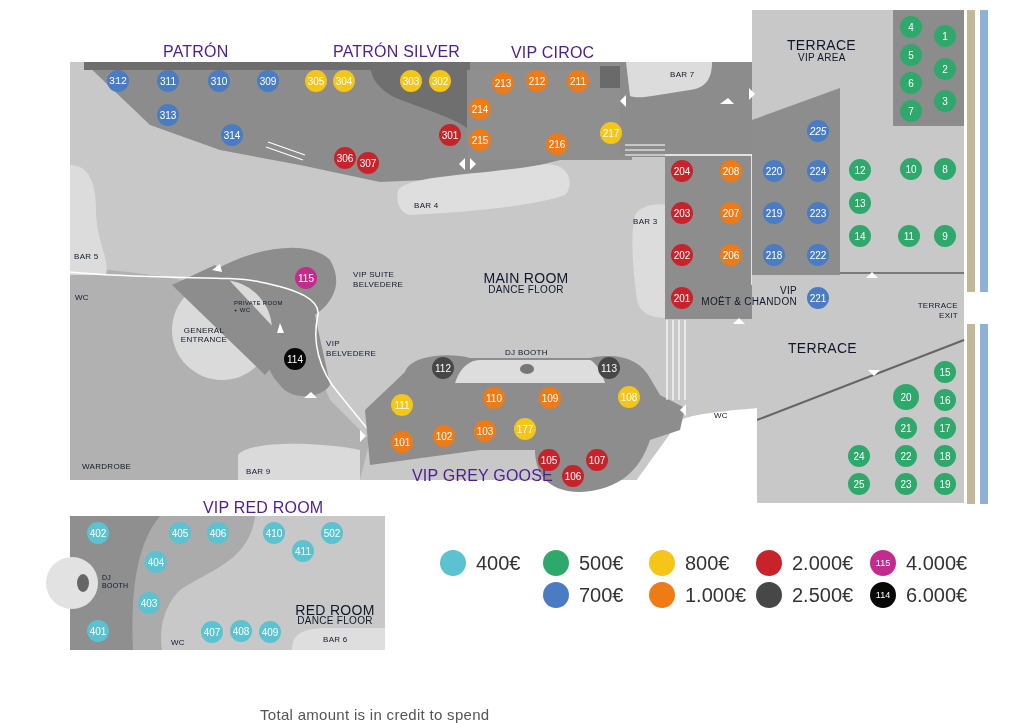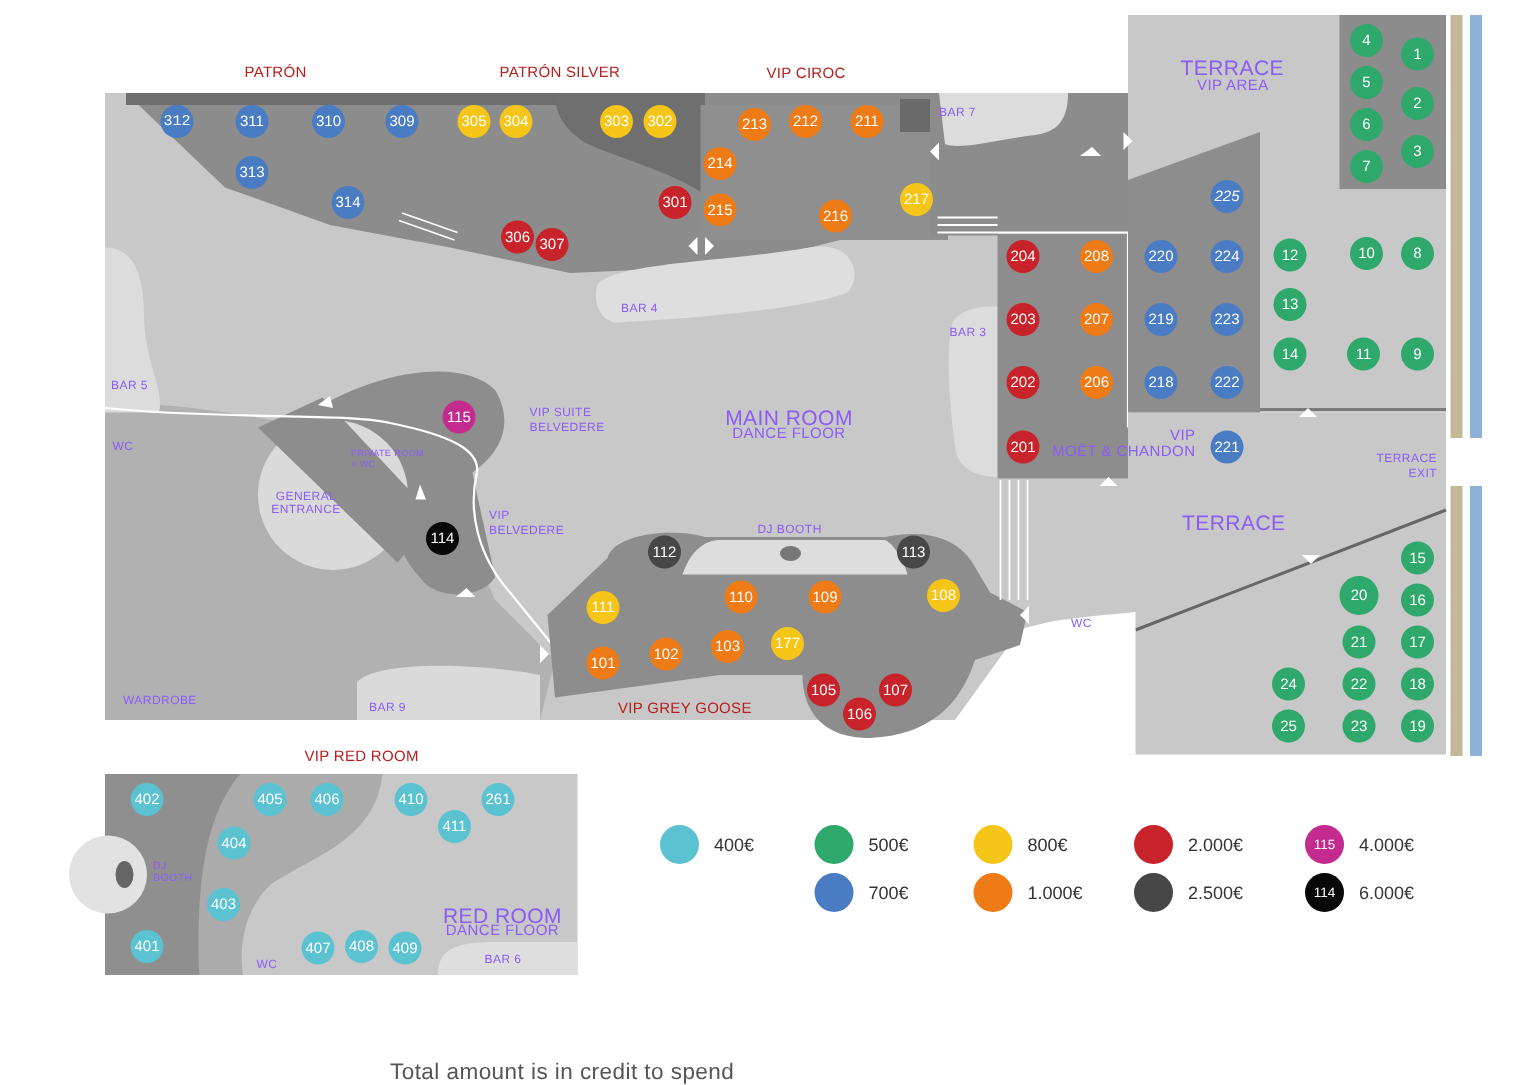--- a/index.html
+++ b/index.html
@@ -1,28 +1,28 @@
 <!DOCTYPE html>
 <html><head>
 <meta charset="utf-8">
 <style>
   html, body { margin:0; padding:0; background:#ffffff; }
   body { width:1024px; height:723px; position:relative; overflow:hidden; font-family:"Liberation Sans", sans-serif; }
   #plan { position:absolute; left:0; top:0; width:1024px; height:723px; }
-  .room-title { position:absolute; font-size:10px; color:#b91c1c; letter-spacing:0.2px; white-space:nowrap; }
-  .lbl { position:absolute; color:#8b5cf6; font-size:8px; letter-spacing:0.3px; text-transform:uppercase; white-space:nowrap; line-height:10px; }
+  .room-title { position:absolute; font-size:16px; color:#4c1d95; letter-spacing:0.2px; white-space:nowrap; }
+  .lbl { position:absolute; color:#0f172a; font-size:8px; letter-spacing:0.3px; text-transform:uppercase; white-space:nowrap; line-height:10px; }
   .lbl.big { font-size:14px; line-height:14px; }
   .lbl.mid { font-size:10px; line-height:11px; }
   .lbl.c { text-align:center; }
   .lbl.r { text-align:right; }
   .table-dot { position:absolute; border-radius:50%; color:#fff; font-size:10px; display:flex; align-items:center; justify-content:center; cursor:pointer; }
   .legend { position:absolute; left:440px; top:550px; width:540px; height:70px; }
   .legend-item { position:absolute; display:flex; align-items:center; }
   .legend-swatch { width:26px; height:26px; border-radius:50%; color:#fff; font-size:9px; display:flex; align-items:center; justify-content:center; }
-  .legend-label { margin-left:10px; font-size:12px; color:#333; }
+  .legend-label { margin-left:10px; font-size:20px; color:#333; }
   .footnote { position:absolute; left:260px; top:706px; font-size:15px; color:#555; letter-spacing:0.3px; }
 </style>
 </head>
 <body>
 
 <svg id="plan" viewBox="0 0 1024 723" xmlns="http://www.w3.org/2000/svg">
 
   <rect x="70" y="62" width="690" height="418" fill="#c8c8c8"></rect>
 
   <path d="M70,268 C150,270 200,285 260,295 L300,330 L330,400 L370,440 L360,480 L70,480 Z" fill="#b1b1b1"></path>
@@ -135,21 +135,21 @@
 <div class="lbl c" style="left:176px; top:335px; width:56px;">ENTRANCE</div>
 <div class="lbl" style="left:505px; top:348px;">DJ BOOTH</div>
 <div class="lbl" style="left:102px; top:573px; font-size:7px;">DJ</div>
 <div class="lbl" style="left:102px; top:581px; font-size:7px;">BOOTH</div>
 <div class="lbl big c" style="left:290px; top:603px; width:90px;">RED ROOM</div>
 <div class="lbl mid c" style="left:290px; top:615px; width:90px;">DANCE FLOOR</div>
 <div class="lbl" style="left:633px; top:217px;">BAR 3</div>
 <div class="lbl" style="left:414px; top:201px;">BAR 4</div>
 <div class="lbl" style="left:74px; top:252px;">BAR 5</div>
 <div class="lbl" style="left:323px; top:635px;">BAR 6</div>
-<div class="lbl" style="left:626px; top:70px;">BAR 7</div>
+<div class="lbl" style="left:670px; top:70px;">BAR 7</div>
 <div class="lbl" style="left:246px; top:467px;">BAR 9</div>
 <div class="lbl" style="left:75px; top:293px;">WC</div>
 <div class="lbl" style="left:714px; top:411px;">WC</div>
 <div class="lbl" style="left:171px; top:638px;">WC</div>
 <div class="lbl" style="left:82px; top:462px;">WARDROBE</div>
 
 <div id="tables">
     <div class="table-dot" style="left: 107px; top: 70px; width: 22px; height: 22px; background: rgb(74, 124, 196); font-family: Liberation Mono, monospace;">312</div>
     <div class="table-dot" style="left: 157px; top: 70px; width: 22px; height: 22px; background: rgb(74, 124, 196);">311</div>
     <div class="table-dot" style="left: 208px; top: 70px; width: 22px; height: 22px; background: rgb(74, 124, 196);">310</div>
@@ -223,21 +223,21 @@
     <div class="table-dot" style="left: 474px; top: 420px; width: 22px; height: 22px; background: rgb(238, 123, 22);">103</div>
     <div class="table-dot" style="left: 514px; top: 418px; width: 22px; height: 22px; background: rgb(245, 197, 24);">177</div>
     <div class="table-dot" style="left: 538px; top: 449px; width: 22px; height: 22px; background: rgb(200, 34, 42);">105</div>
     <div class="table-dot" style="left: 562px; top: 465px; width: 22px; height: 22px; background: rgb(200, 34, 42);">106</div>
     <div class="table-dot" style="left: 586px; top: 449px; width: 22px; height: 22px; background: rgb(200, 34, 42);">107</div>
     <div class="table-dot" style="left: 87px; top: 522px; width: 22px; height: 22px; background: rgb(91, 194, 209);">402</div>
     <div class="table-dot" style="left: 169px; top: 522px; width: 22px; height: 22px; background: rgb(91, 194, 209);">405</div>
     <div class="table-dot" style="left: 207px; top: 522px; width: 22px; height: 22px; background: rgb(91, 194, 209);">406</div>
     <div class="table-dot" style="left: 263px; top: 522px; width: 22px; height: 22px; background: rgb(91, 194, 209);">410</div>
     <div class="table-dot" style="left: 292px; top: 522px; width: 22px; height: 22px; background: rgb(91, 194, 209); margin-top: 18px;">411</div>
-    <div class="table-dot" style="left: 321px; top: 522px; width: 22px; height: 22px; background: rgb(91, 194, 209);">261</div>
+    <div class="table-dot" style="left: 321px; top: 522px; width: 22px; height: 22px; background: rgb(91, 194, 209);">502</div>
     <div class="table-dot" style="left: 145px; top: 551px; width: 22px; height: 22px; background: rgb(91, 194, 209);">404</div>
     <div class="table-dot" style="left: 138px; top: 592px; width: 22px; height: 22px; background: rgb(91, 194, 209);">403</div>
     <div class="table-dot" style="left: 87px; top: 620px; width: 22px; height: 22px; background: rgb(91, 194, 209);">401</div>
     <div class="table-dot" style="left: 201px; top: 621px; width: 22px; height: 22px; background: rgb(91, 194, 209);">407</div>
     <div class="table-dot" style="left: 230px; top: 620px; width: 22px; height: 22px; background: rgb(91, 194, 209);">408</div>
     <div class="table-dot" style="left: 259px; top: 621px; width: 22px; height: 22px; background: rgb(91, 194, 209);">409</div>
   </div>
 
 <div class="legend" id="legend">
     <div class="legend-item" style="left: 0px; top: 0px;">

